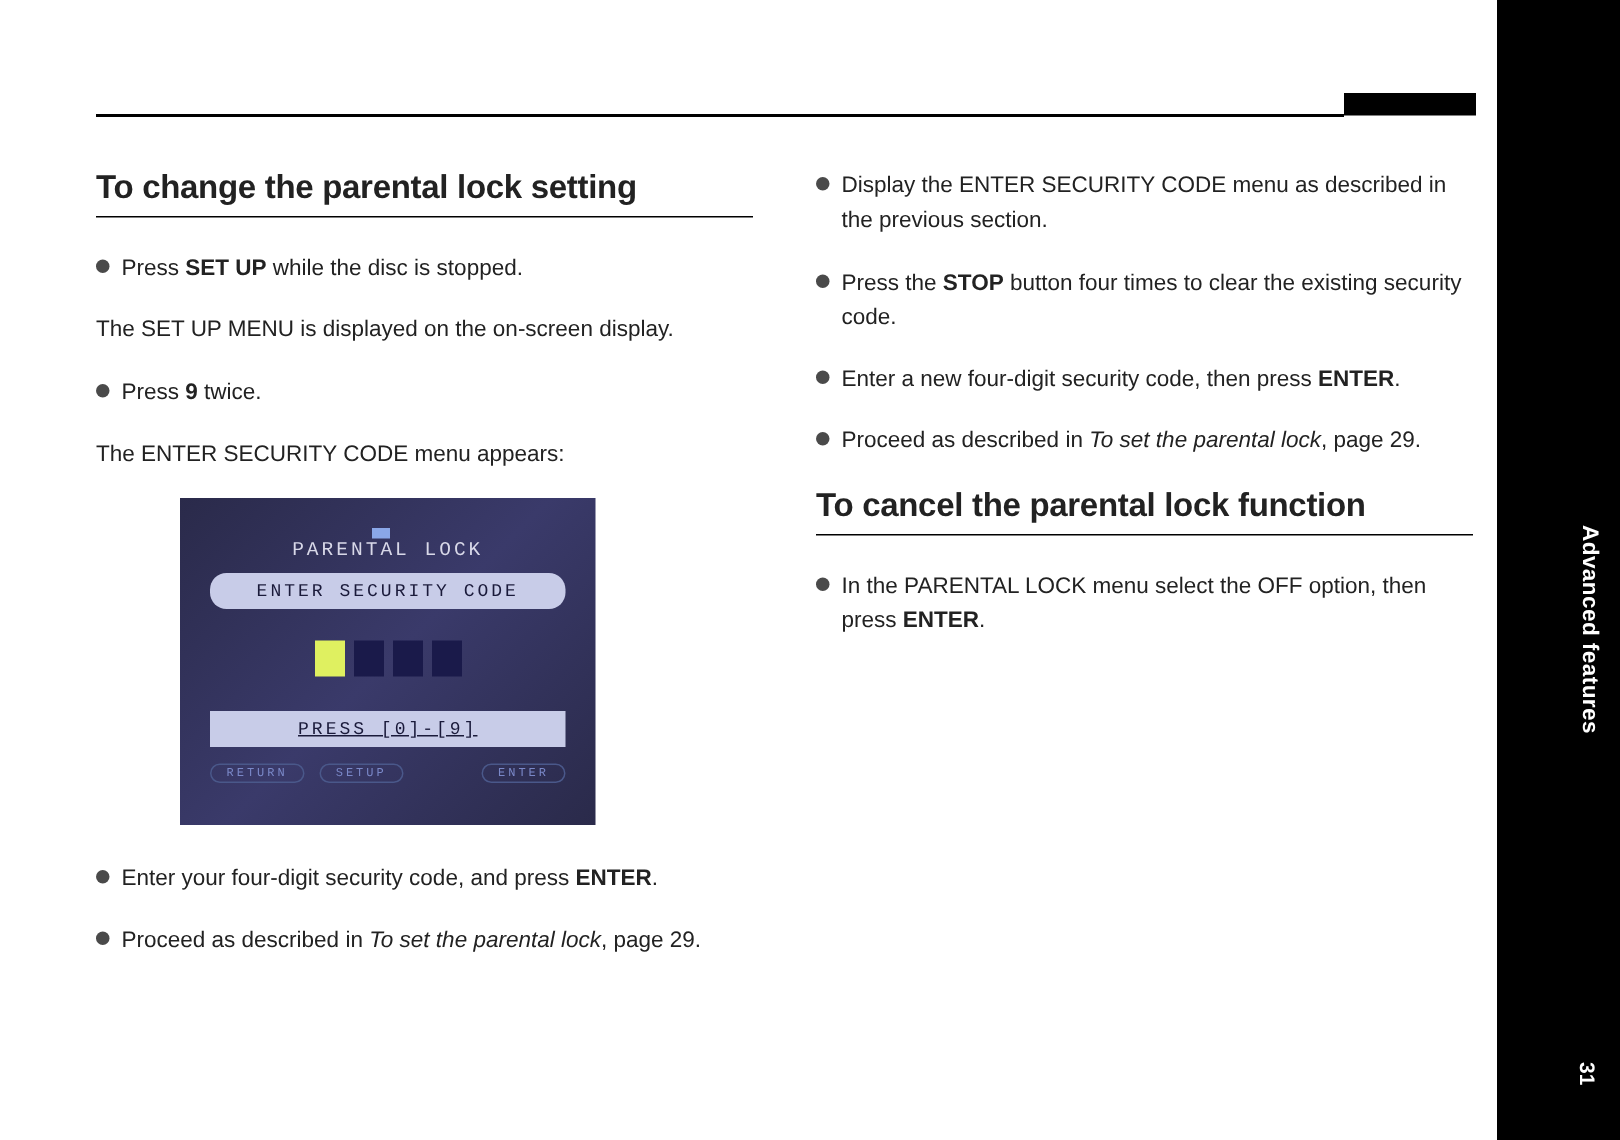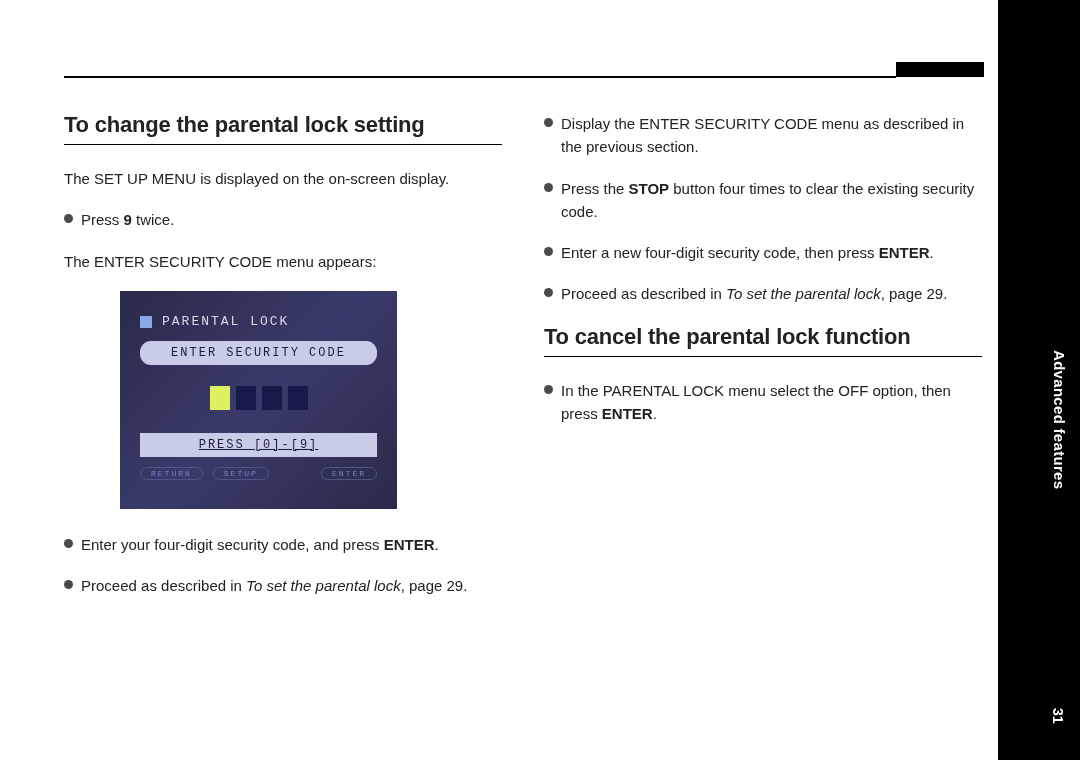--- a/index.html
+++ b/index.html
@@ -117,21 +117,21 @@
     position: absolute;
     left: 20px;
     right: 20px;
     height: 22px;
     display: flex;
     align-items: center;
     color: #d8d8e8;
     font-size: 13px;
     letter-spacing: 2px;
   }
-  .screenshot .title-row { top: 20px; }
+  .screenshot .title-row { top: 20px; flex-direction: column; }
   .screenshot .icon-sq {
     width: 12px; height: 12px; background: #8aa7e8; margin-right: 10px;
   }
   .screenshot .enter-sec {
     top: 50px; background: #c8cce8; color: #1a1a3a;
     justify-content: center; height: 24px; font-size: 12px; border-radius: 11px;
   }
   .screenshot .code-row {
     top: 96px; justify-content: center; gap: 6px;
   }
@@ -163,20 +163,26 @@
   <div class="side-bar">
     <div class="side-label">Advanced features</div>
     <div class="page-num">31</div>
   </div>
 
   <div class="content">
 
     <div class="col">
       <div class="h2">To change the parental lock setting</div>
 
+      <div class="step">
+        <span class="bullet"></span>
+        <span class="step-text">
+          <span>Press </span><b>SET UP</b><span> while the disc is stopped.</span>
+        </span>
+      </div>
 
       <div class="plain">The SET UP MENU is displayed on the on-screen display.</div>
 
       <div class="step">
         <span class="bullet"></span>
         <span class="step-text">
           <span>Press </span><b>9</b><span> twice.</span>
         </span>
       </div>
 

